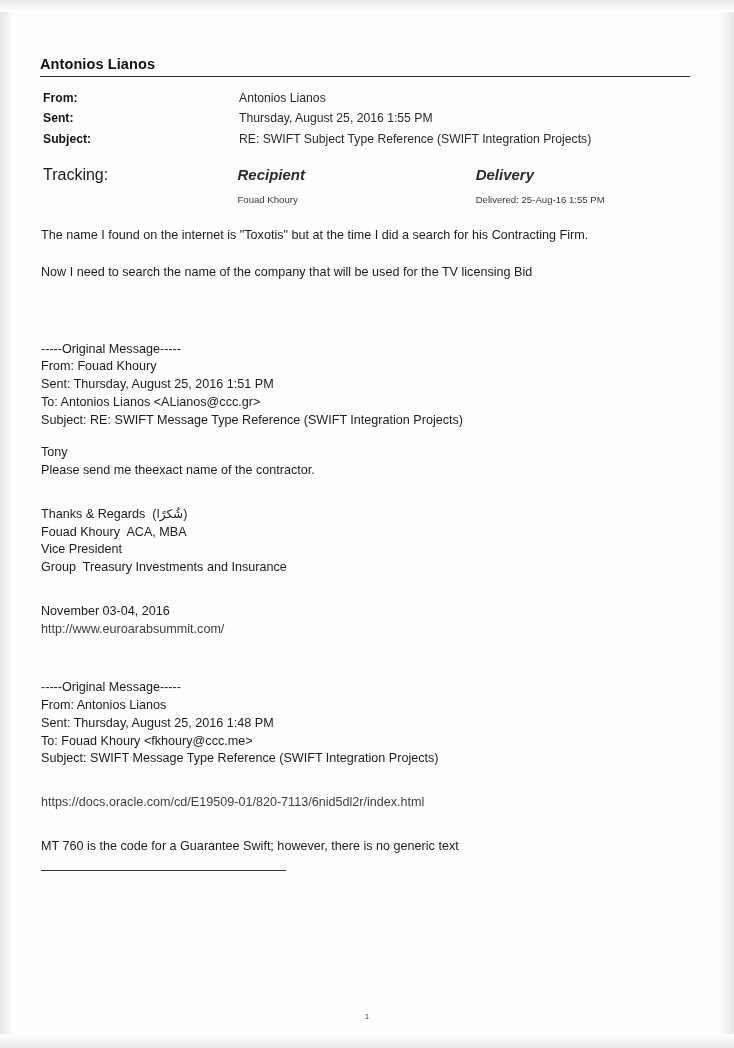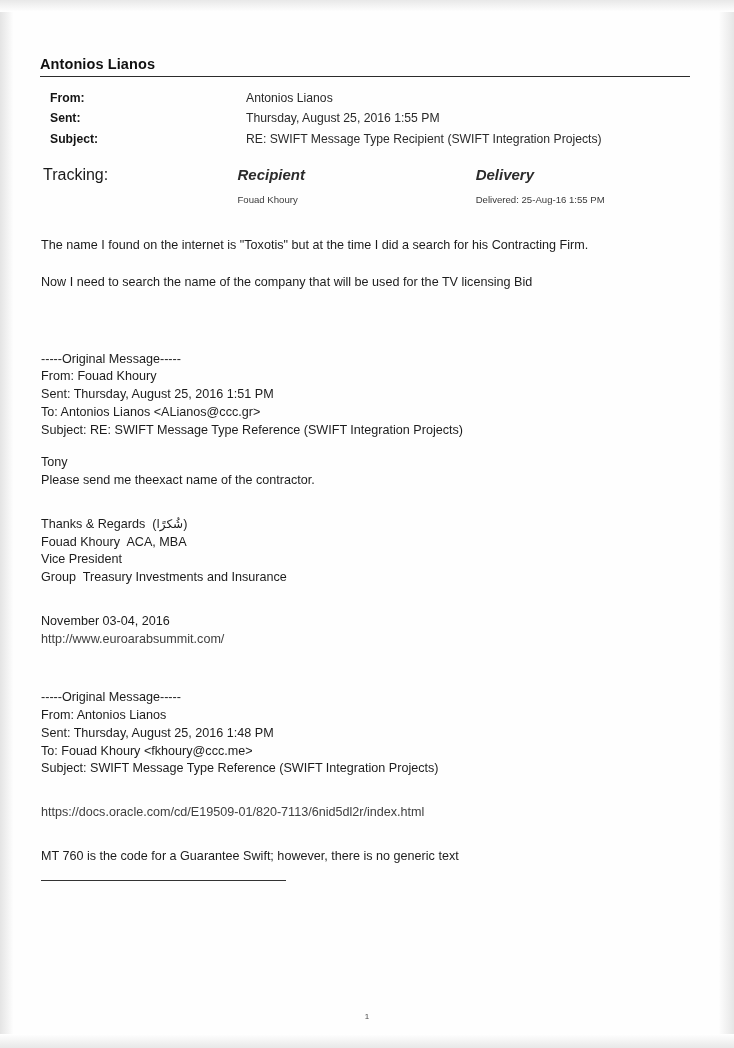--- a/index.html
+++ b/index.html
@@ -63,21 +63,21 @@
     padding-bottom: 4px;
   }
   .rule {
     border-bottom: 1.6px solid #2b2b2b;
     margin-bottom: 14px;
     width: 650px;
   }
 
   table.headers {
     border-collapse: collapse;
-    margin-left: 10px;
+    margin-left: 3px;
   }
   table.headers td {
     vertical-align: top;
     padding: 0 0 5px 0;
     font-size: 12.2px;
     line-height: 1.25;
   }
   td.hlabel {
     font-weight: bold;
     width: 196px;
@@ -108,21 +108,21 @@
     color: #2b2b2b;
     padding-bottom: 11px;
     font-style: italic;
   }
   .track-cell {
     font-size: 9.6px;
     color: #3a3a3a;
   }
 
   .body-text {
-    margin-top: 32px;
+    margin-top: 22px;
     font-size: 12.6px;
     line-height: 1.35;
     color: #1c1c1c;
     margin-left: 1px;
   }
   .para {
     margin-bottom: 19px;
   }
   .gap-lg { height: 40px; }
   .gap-md { height: 26px; }
@@ -176,21 +176,21 @@
           <tr>
         <td class="hlabel">From:</td>
         <td class="hvalue">Antonios Lianos</td>
       </tr>
       <tr>
         <td class="hlabel">Sent:</td>
         <td class="hvalue">Thursday, August 25, 2016 1:55 PM</td>
       </tr>
       <tr>
         <td class="hlabel">Subject:</td>
-        <td class="hvalue">RE: SWIFT Message Type Recipient (SWIFT Integration Projects)</td>
+        <td class="hvalue">RE: SWIFT Subject Type Reference (SWIFT Integration Projects)</td>
       </tr>
     </tbody>
       </table>
 
     <div class="tracking-block">
       <div class="tracking-row">
         <div class="tracking-label">Tracking:</div>
         <div class="tracking-col-a track-head">Recipient</div>
         <div class="tracking-col-b track-head">Delivery</div>
       </div>

